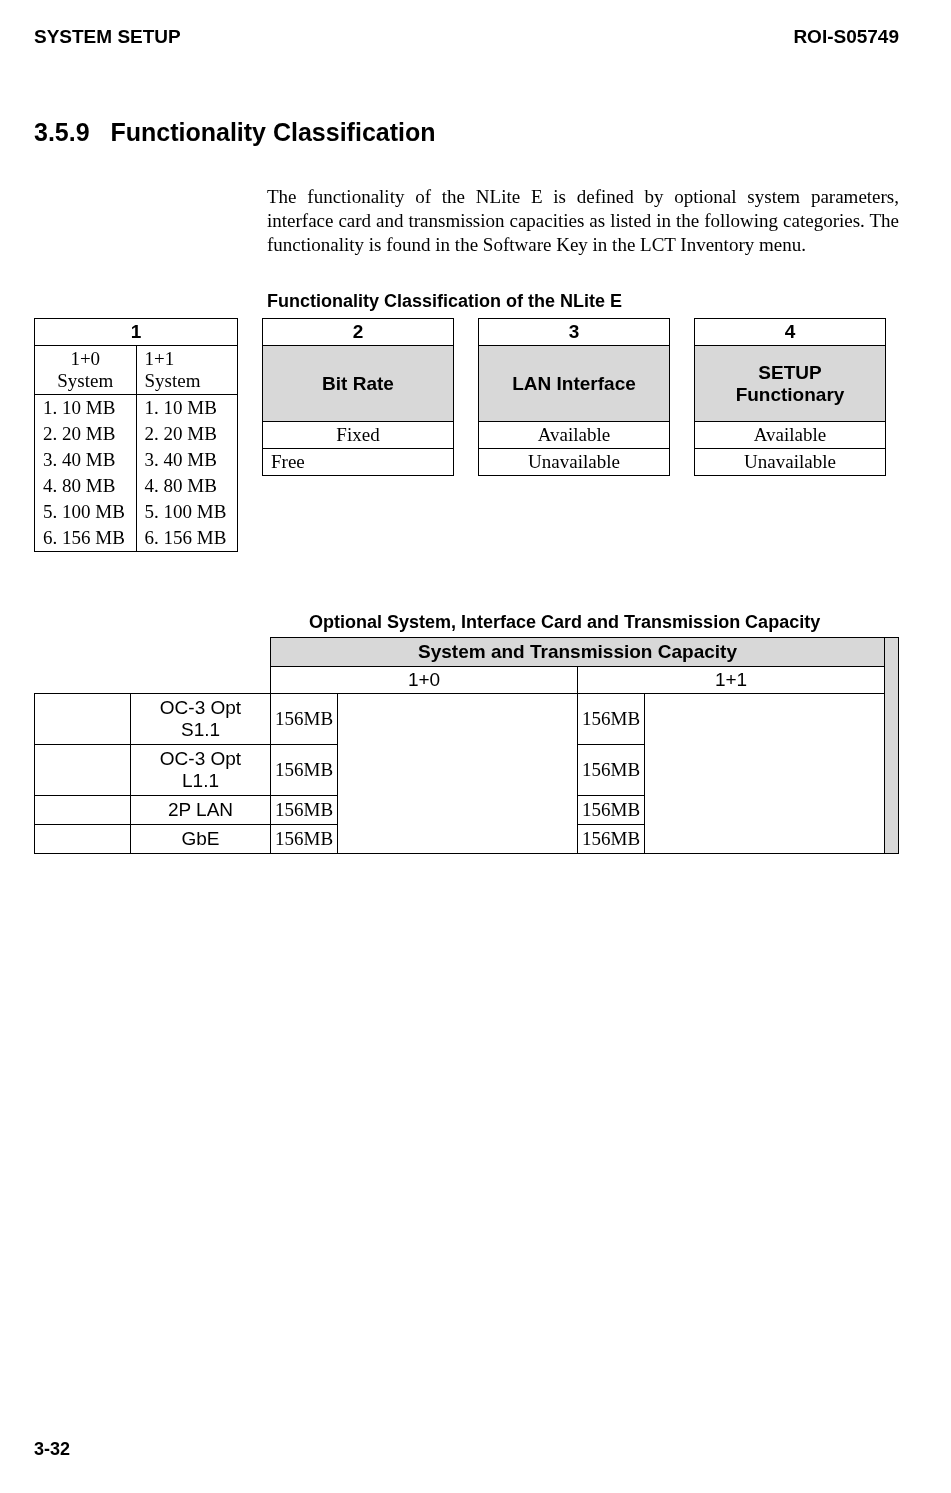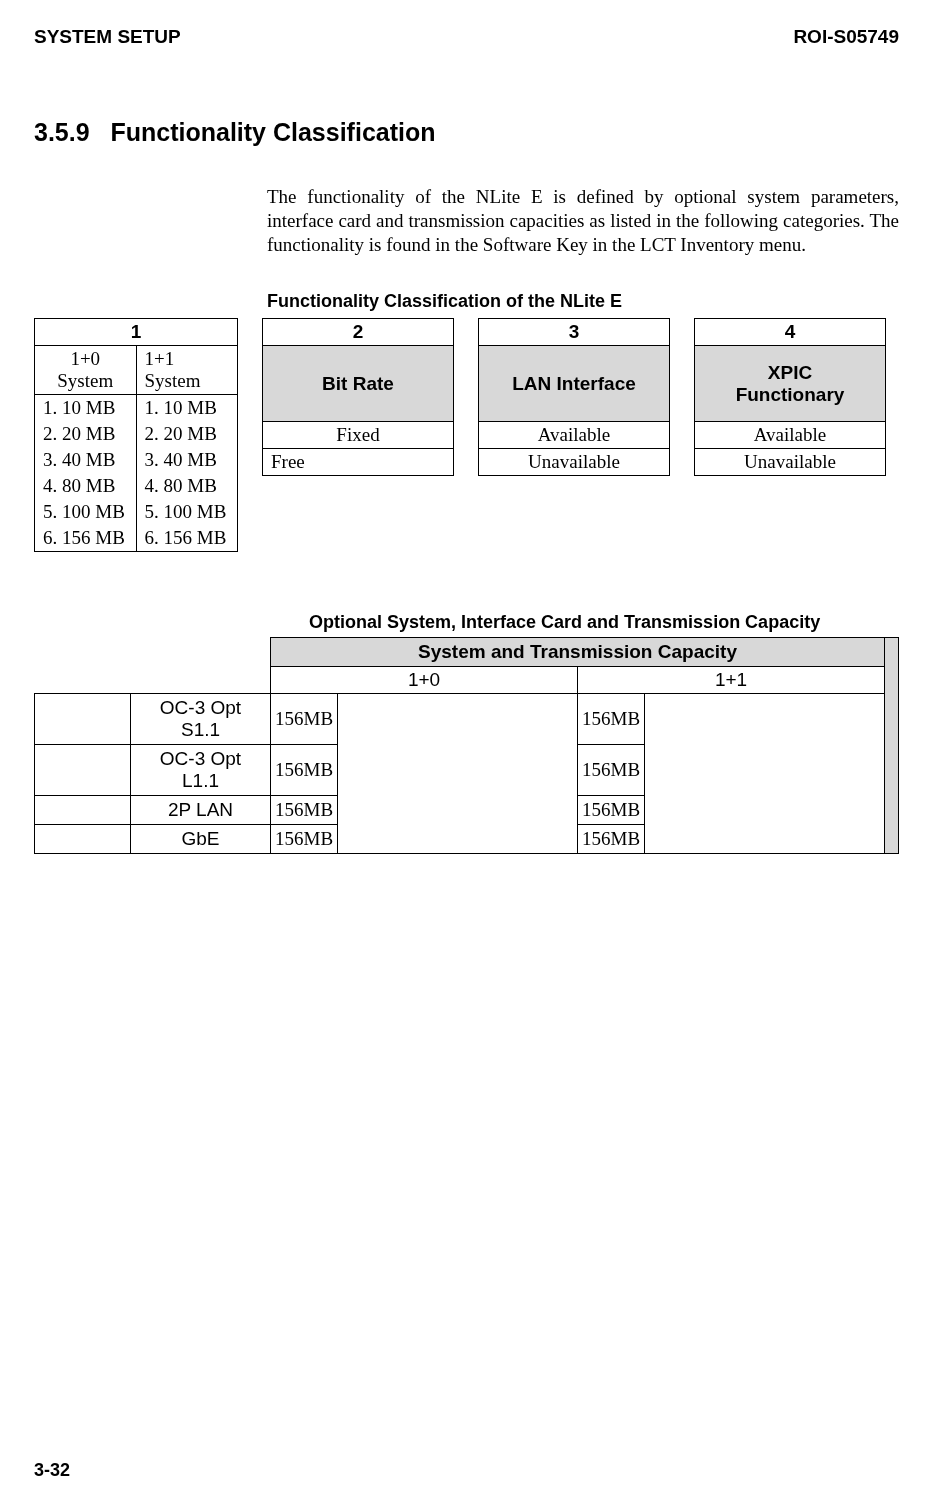--- a/index.html
+++ b/index.html
@@ -15,21 +15,21 @@
   .fc-box{border:1px solid #000;}
   .fc-box td,.fc-box th{border:1px solid #000;padding:2px 8px;}
   .wide{height:71px;}
   .gray{background:#d8d8d8;}
   .ot-title{font-family:Arial,Helvetica,sans-serif;font-weight:bold;font-size:18px;margin-left:275px;margin-top:60px;margin-bottom:4px;}
   .ot-outer{margin-left:0;}
   .ot-tbl td,.ot-tbl th{border:1px solid #000;}
   .ot-head{font-family:Arial,Helvetica,sans-serif;font-weight:bold;text-align:center;}
   .ot-sub{font-family:Arial,Helvetica,sans-serif;text-align:center;}
   .row-label{font-family:Arial,Helvetica,sans-serif;text-align:center;padding:3px 8px;}
-  .footer{position:absolute;bottom:12px;left:34px;font-family:Arial,Helvetica,sans-serif;font-weight:bold;font-size:18px;}
+  .footer{position:absolute;bottom:33px;left:34px;font-family:Arial,Helvetica,sans-serif;font-weight:bold;font-size:18px;}
 </style>
 </head>
 <body>
 
 <div class="hdr">
   <span>SYSTEM SETUP</span>
   <span>ROI-S05749</span>
 </div>
 
 <div class="sect-num-title">
@@ -111,21 +111,21 @@
         </tr>
   </tbody>
     </table>
 
   <table class="fc-box" style="width:192px;height:1px;">
     <tbody>
         <tr>
           <th class="num-head">4</th>
         </tr>
     <tr>
-          <th class="cat-head gray wide" style="white-space:pre-line;">XPIC
+          <th class="cat-head gray wide" style="white-space:pre-line;">SETUP
 Functionary</th>
         </tr>
     <tr>
           <td style="text-align:center;">Available</td>
         </tr>
     <tr>
           <td style="text-align:center;">Unavailable</td>
         </tr>
   </tbody>
     </table>

